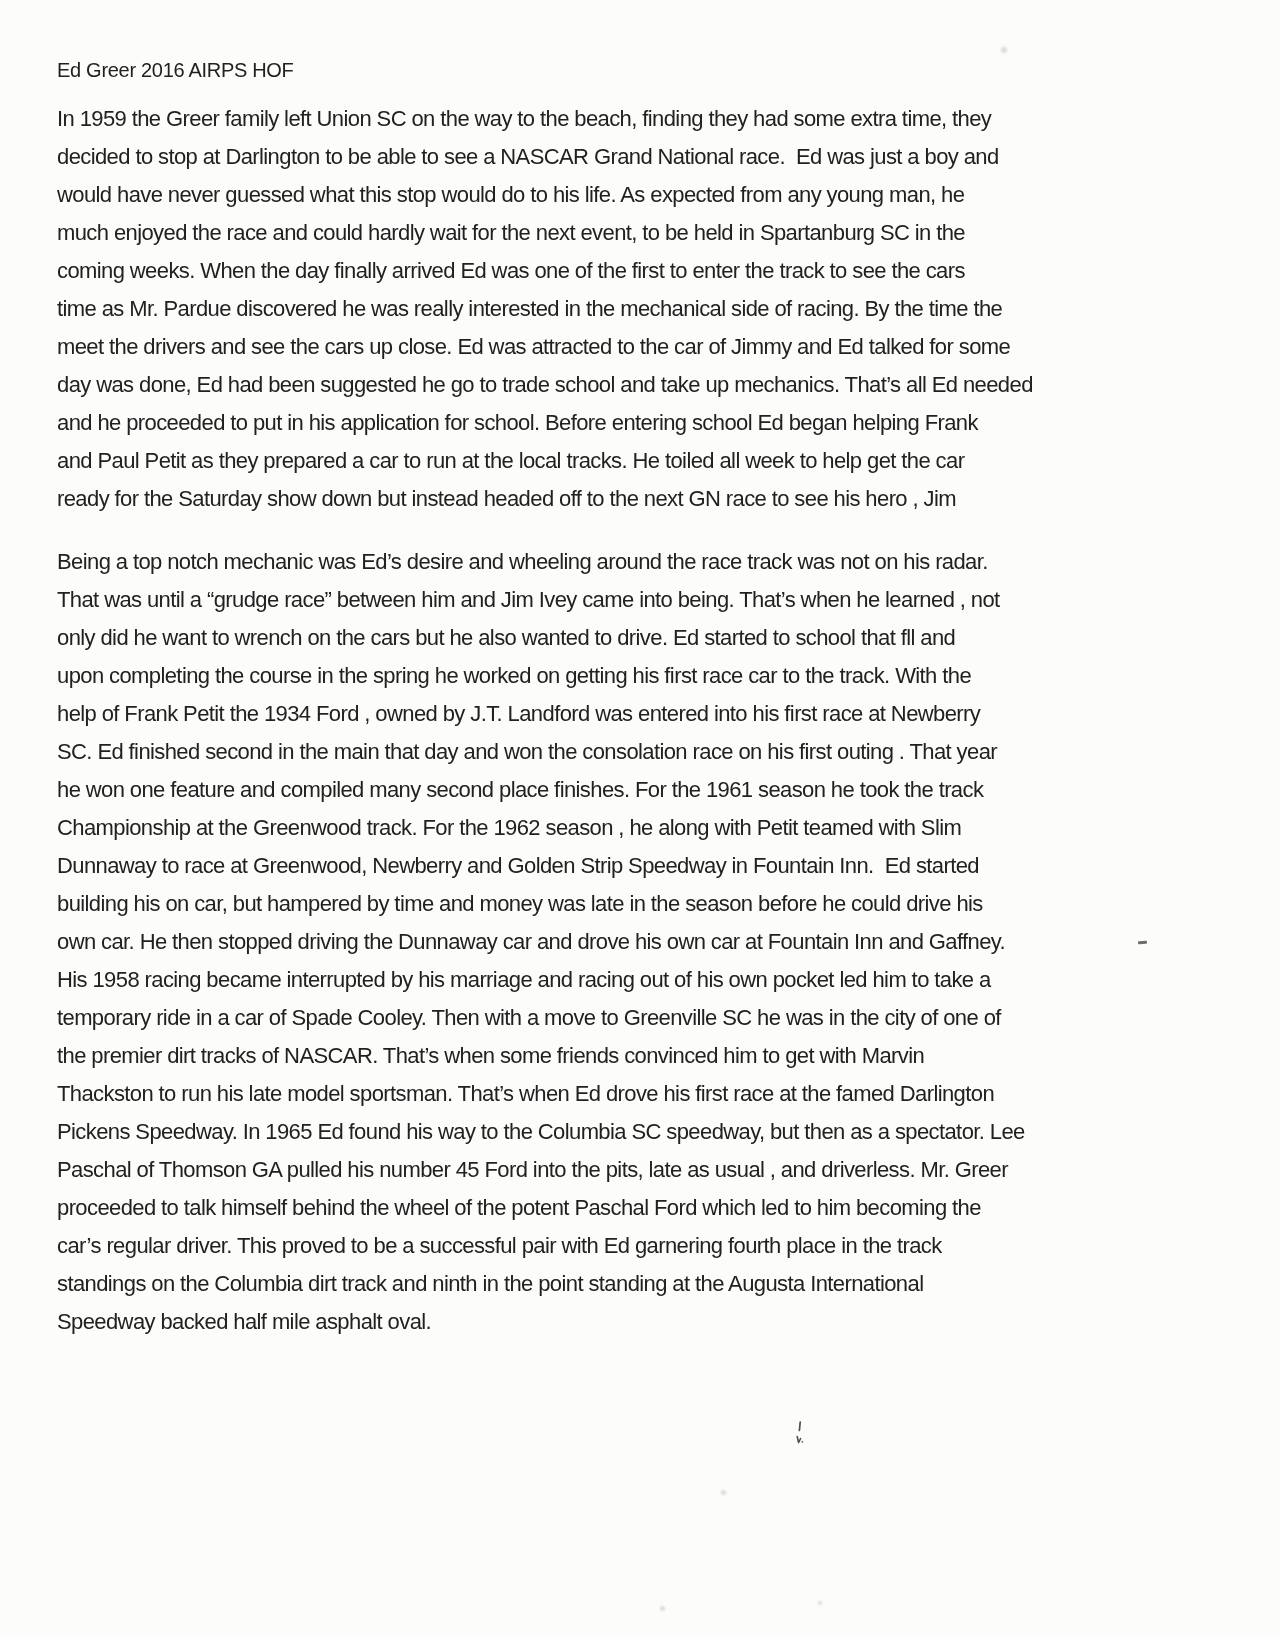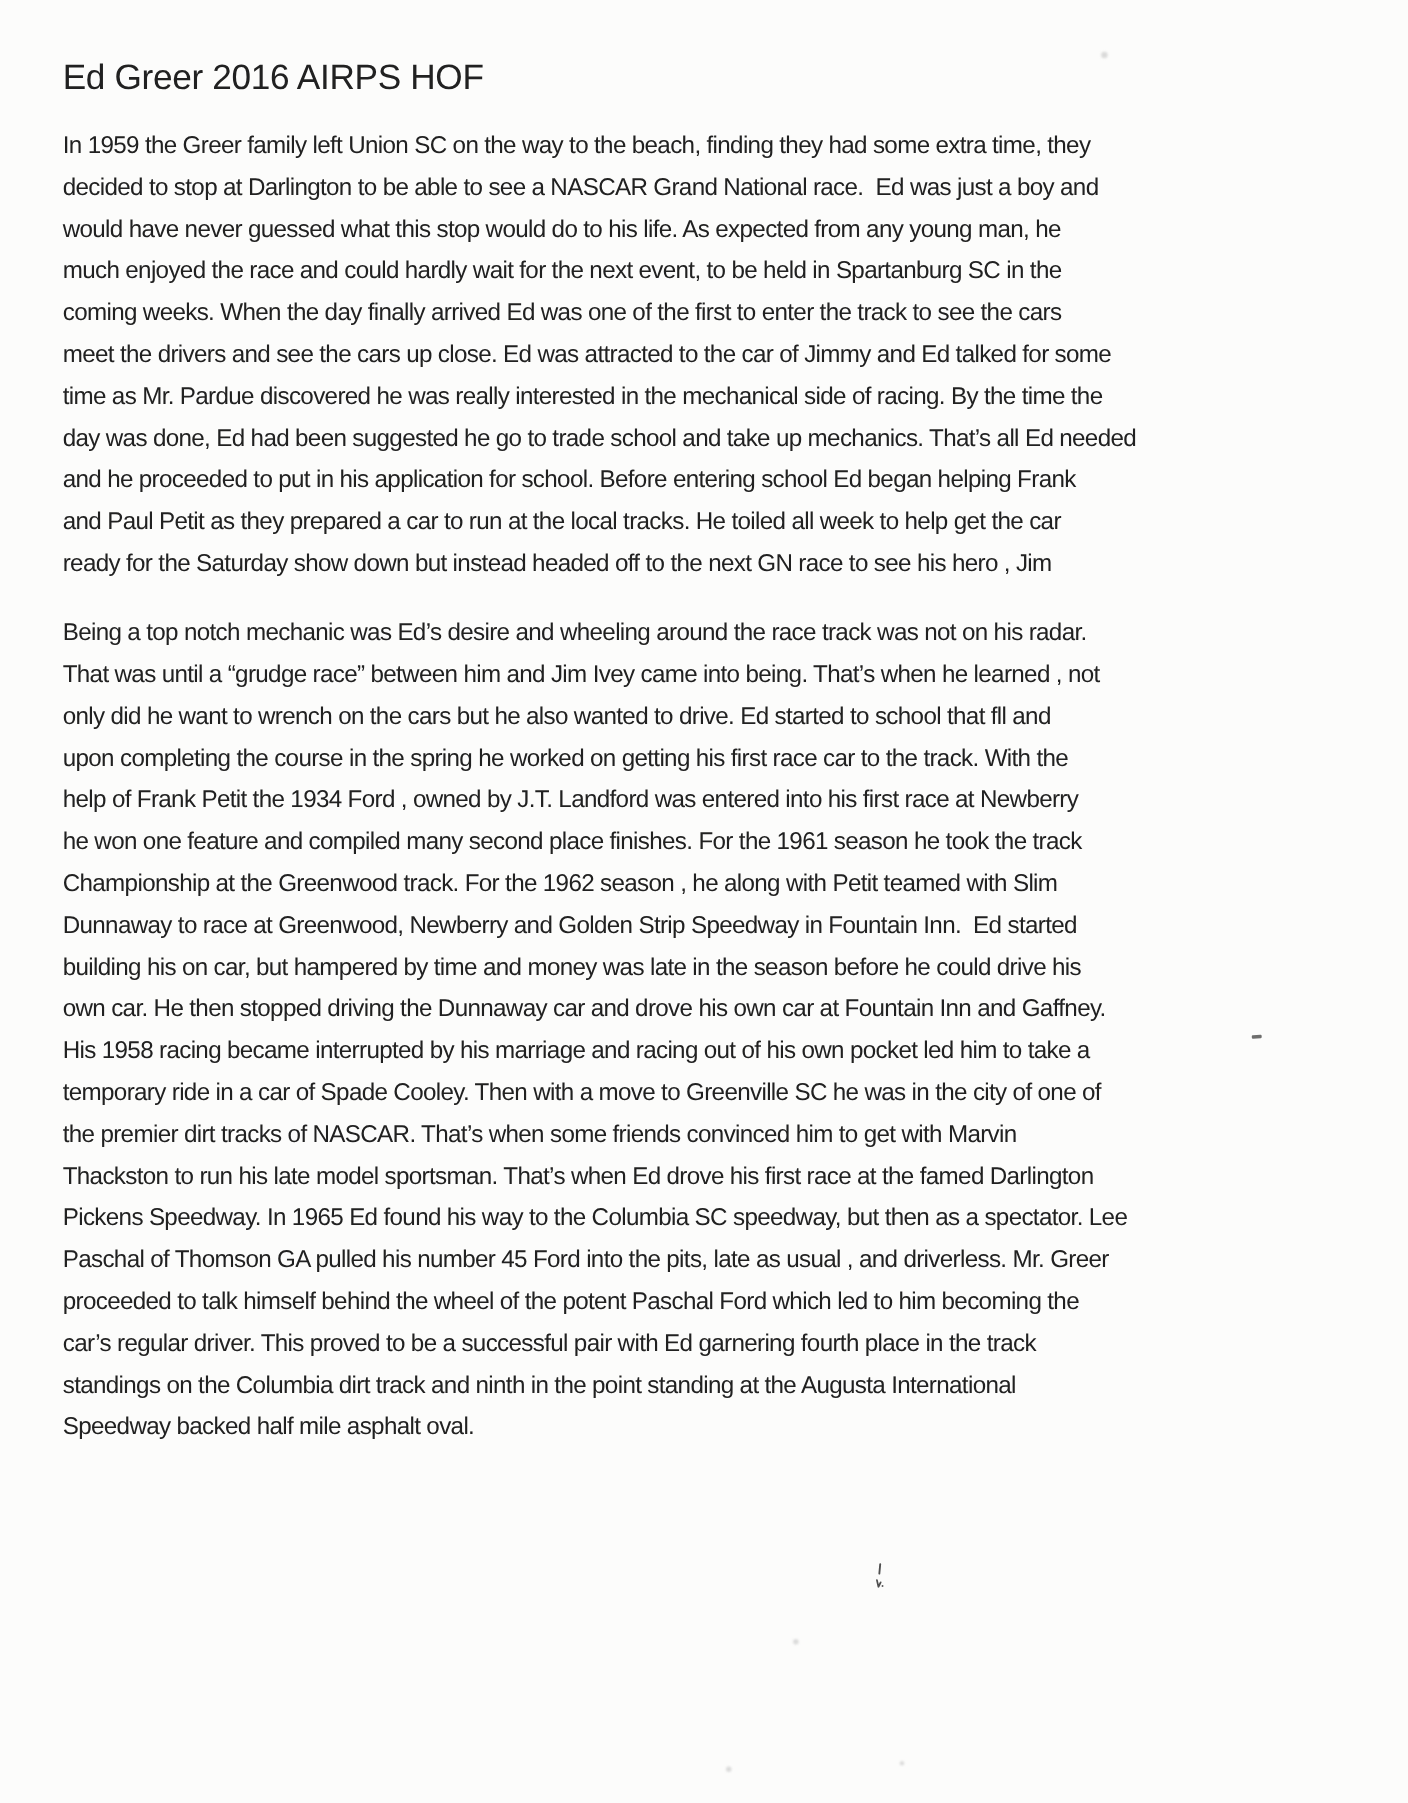--- a/index.html
+++ b/index.html
@@ -23,22 +23,22 @@
     overflow: hidden;
   }
   .content {
     position: absolute;
     left: 57px;
     top: 0;
     width: 1170px;
     color: var(--text-color, #212121);
   }
   .doc-title {
-    margin: 54px 0 27px 0;
-    font-size: 32px;
+    margin: 54px 0 14px 0;
+    font-size: 20px;
     line-height: 32px;
     letter-spacing: -0.3px;
     white-space: pre;
   }
   .para {
     margin: 0 0 25px 0;
   }
   .line {
     font-size: 22px;
     line-height: 38px;
@@ -69,33 +69,34 @@
 <div class="page">
   <div class="content">
     <div class="doc-title">Ed Greer 2016 AIRPS HOF</div>
     <div id="doc-body">
         <div class="para">
           <div class="line">In 1959 the Greer family left Union SC on the way to the beach, finding they had some extra time, they</div>
           <div class="line">decided to stop at Darlington to be able to see a NASCAR Grand National race.  Ed was just a boy and</div>
           <div class="line">would have never guessed what this stop would do to his life. As expected from any young man, he</div>
           <div class="line">much enjoyed the race and could hardly wait for the next event, to be held in Spartanburg SC in the</div>
           <div class="line">coming weeks. When the day finally arrived Ed was one of the first to enter the track to see the cars</div>
+          <div class="line">time as Mr. Pardue discovered he was really interested in the mechanical side of racing. By the time the</div>
           <div class="line">meet the drivers and see the cars up close. Ed was attracted to the car of Jimmy and Ed talked for some</div>
-          <div class="line">time as Mr. Pardue discovered he was really interested in the mechanical side of racing. By the time the</div>
           <div class="line">day was done, Ed had been suggested he go to trade school and take up mechanics. That’s all Ed needed</div>
           <div class="line">and he proceeded to put in his application for school. Before entering school Ed began helping Frank</div>
           <div class="line">and Paul Petit as they prepared a car to run at the local tracks. He toiled all week to help get the car</div>
           <div class="line">ready for the Saturday show down but instead headed off to the next GN race to see his hero , Jim</div>
         </div>
         <div class="para">
           <div class="line">Being a top notch mechanic was Ed’s desire and wheeling around the race track was not on his radar.</div>
           <div class="line">That was until a “grudge race” between him and Jim Ivey came into being. That’s when he learned , not</div>
           <div class="line">only did he want to wrench on the cars but he also wanted to drive. Ed started to school that fll and</div>
           <div class="line">upon completing the course in the spring he worked on getting his first race car to the track. With the</div>
           <div class="line">help of Frank Petit the 1934 Ford , owned by J.T. Landford was entered into his first race at Newberry</div>
+          <div class="line">SC. Ed finished second in the main that day and won the consolation race on his first outing . That year</div>
           <div class="line">he won one feature and compiled many second place finishes. For the 1961 season he took the track</div>
           <div class="line">Championship at the Greenwood track. For the 1962 season , he along with Petit teamed with Slim</div>
           <div class="line">Dunnaway to race at Greenwood, Newberry and Golden Strip Speedway in Fountain Inn.  Ed started</div>
           <div class="line">building his on car, but hampered by time and money was late in the season before he could drive his</div>
           <div class="line">own car. He then stopped driving the Dunnaway car and drove his own car at Fountain Inn and Gaffney.</div>
           <div class="line">His 1958 racing became interrupted by his marriage and racing out of his own pocket led him to take a</div>
           <div class="line">temporary ride in a car of Spade Cooley. Then with a move to Greenville SC he was in the city of one of</div>
           <div class="line">the premier dirt tracks of NASCAR. That’s when some friends convinced him to get with Marvin</div>
           <div class="line">Thackston to run his late model sportsman. That’s when Ed drove his first race at the famed Darlington</div>
           <div class="line">Pickens Speedway. In 1965 Ed found his way to the Columbia SC speedway, but then as a spectator. Lee</div>

